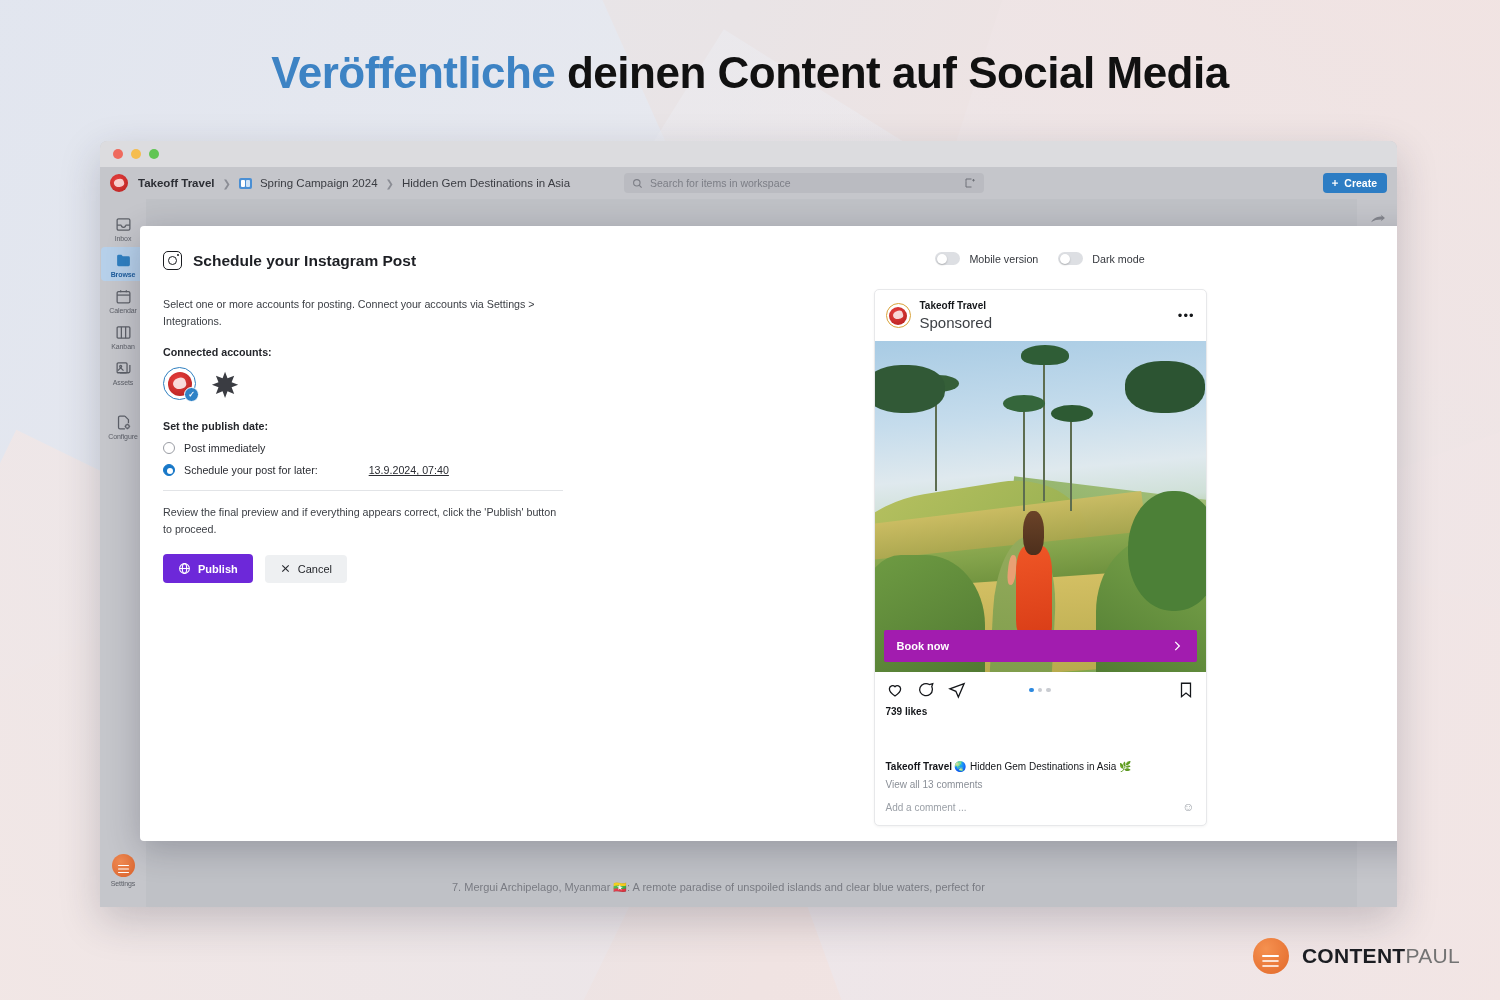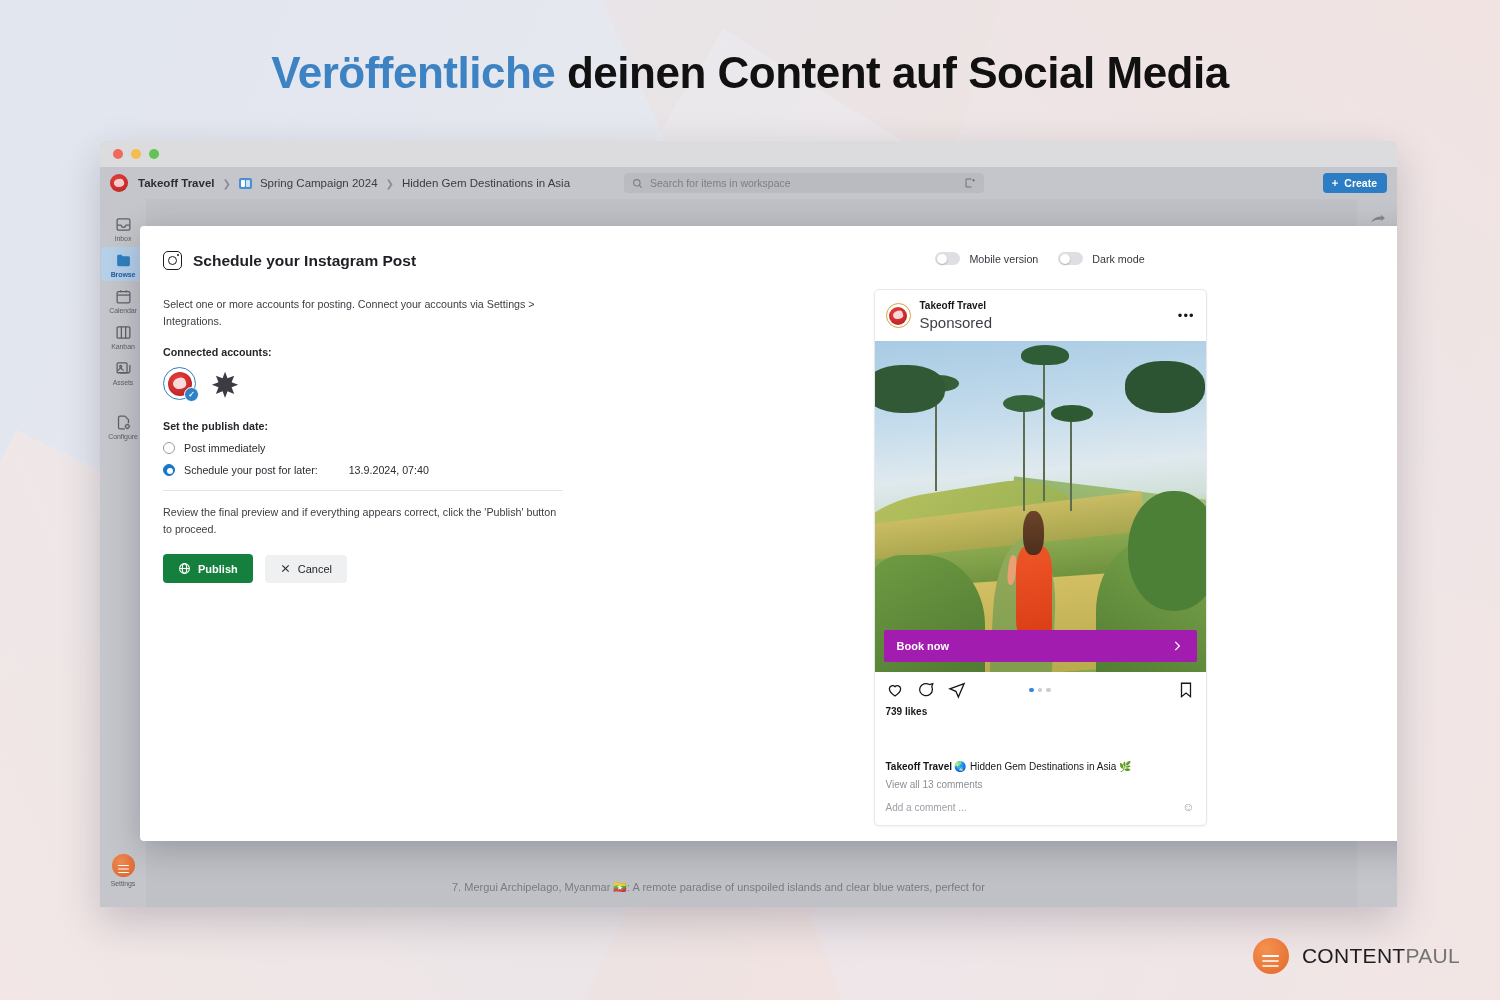--- a/index.html
+++ b/index.html
@@ -199,29 +199,29 @@
   .radio-row { display:flex; align-items:center; gap:9px; margin-top:10px; }
   .radio {
     width:12px;height:12px;border-radius:50%;border:1.5px solid #9a9da4;
     background:#fff; flex:none; cursor:pointer;
   }
   .radio.on { border:1.5px solid #1878c8; background:#1878c8; position:relative; }
   .radio.on::after{
     content:"";position:absolute;left:3px;top:3px;width:6px;height:6px;border-radius:50%;background:#fff;
   }
   .radio-lbl { font-size:10.7px; color:#2a2c32; }
-  .date-val { font-size:10.7px; color:#2a2c32; margin-left:22px; }
+  .date-val { font-size:10.7px; color:#2a2c32; margin-left:42px;text-decoration:underline; }
   .hr { height:1px; background:#e2e4e7; margin:14px 0 13px; }
 
   .btn-row { display:flex; align-items:center; gap:12px; margin-top:17px; }
   .btn {
     display:flex;align-items:center;gap:7px;border:none;cursor:pointer;
     font-size:11px; border-radius:4px; padding:8px 15px;
   }
-  .btn-publish { background:#15803d; color:#fff; font-weight:600; }
+  .btn-publish { background:#6d28d9; color:#fff; font-weight:600; }
   .btn-cancel { background:#eef0f2; color:#25272c; }
 
   
   .preview-wrap { position:absolute; left:620px; top:26px; width:560px; }
   .toggles { display:flex; align-items:center; justify-content:center; gap:20px; }
   .tg-group{display:flex;align-items:center;gap:9px;}
   .tg {
     width:25px;height:13px;border-radius:7px;background:#dddfe3;position:relative;cursor:pointer;
   }
   .tg::after{
@@ -303,21 +303,21 @@
     width:36px;height:36px;border-radius:50%;
     background: radial-gradient(circle at 36% 30%, #f59150, #e2692a);
     display:flex;align-items:center;justify-content:center;
   }
   .fl-circle i{
     display:block;width:17px;height:2.4px;background:#fff;border-radius:1px;
     box-shadow: 0 5px 0 -0.2px #fff, 0 10px 0 -0.2px #fff;
     position:relative;
   }
   .fl-text{font-size:21px;letter-spacing:.3px;color:#1b1d22;}
-  .fl-text b{font-weight:normal;margin-top:13px;}
+  .fl-text b{font-weight:bold;margin-top:13px;}
   .fl-text span{font-weight:400;color:#737373;}
 </style>
 </head>
 <body>
 
 <div class="bg">
   <div class="bg-base"></div>
   <div class="shard sh1"></div>
   <div class="shard sh2"></div>
   <div class="shard sh3"></div>

